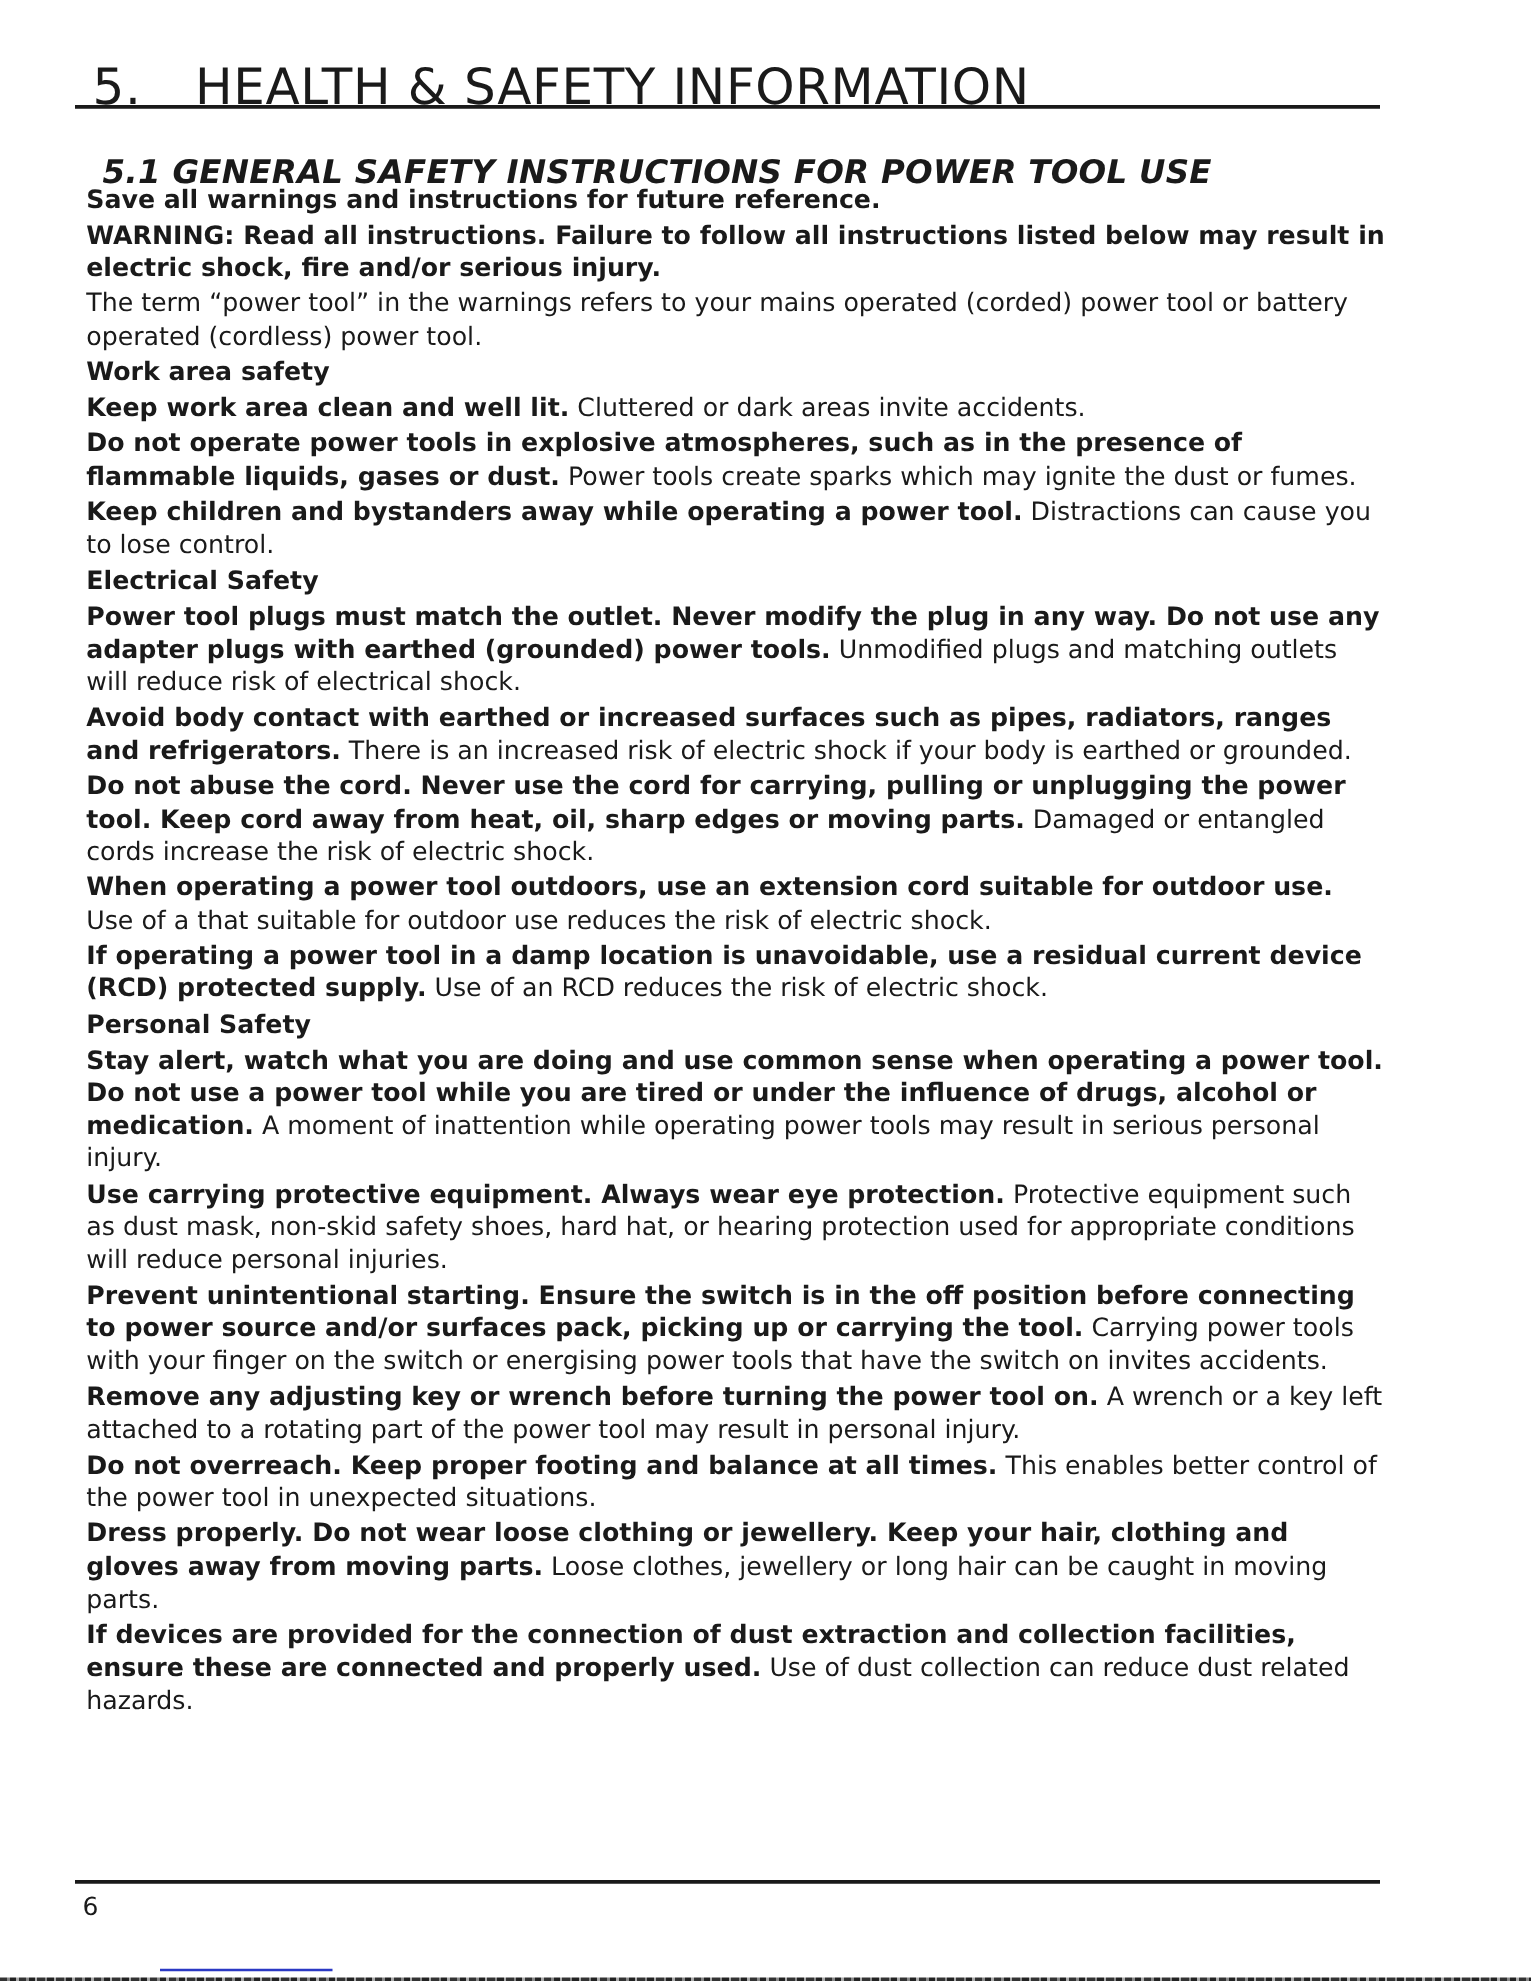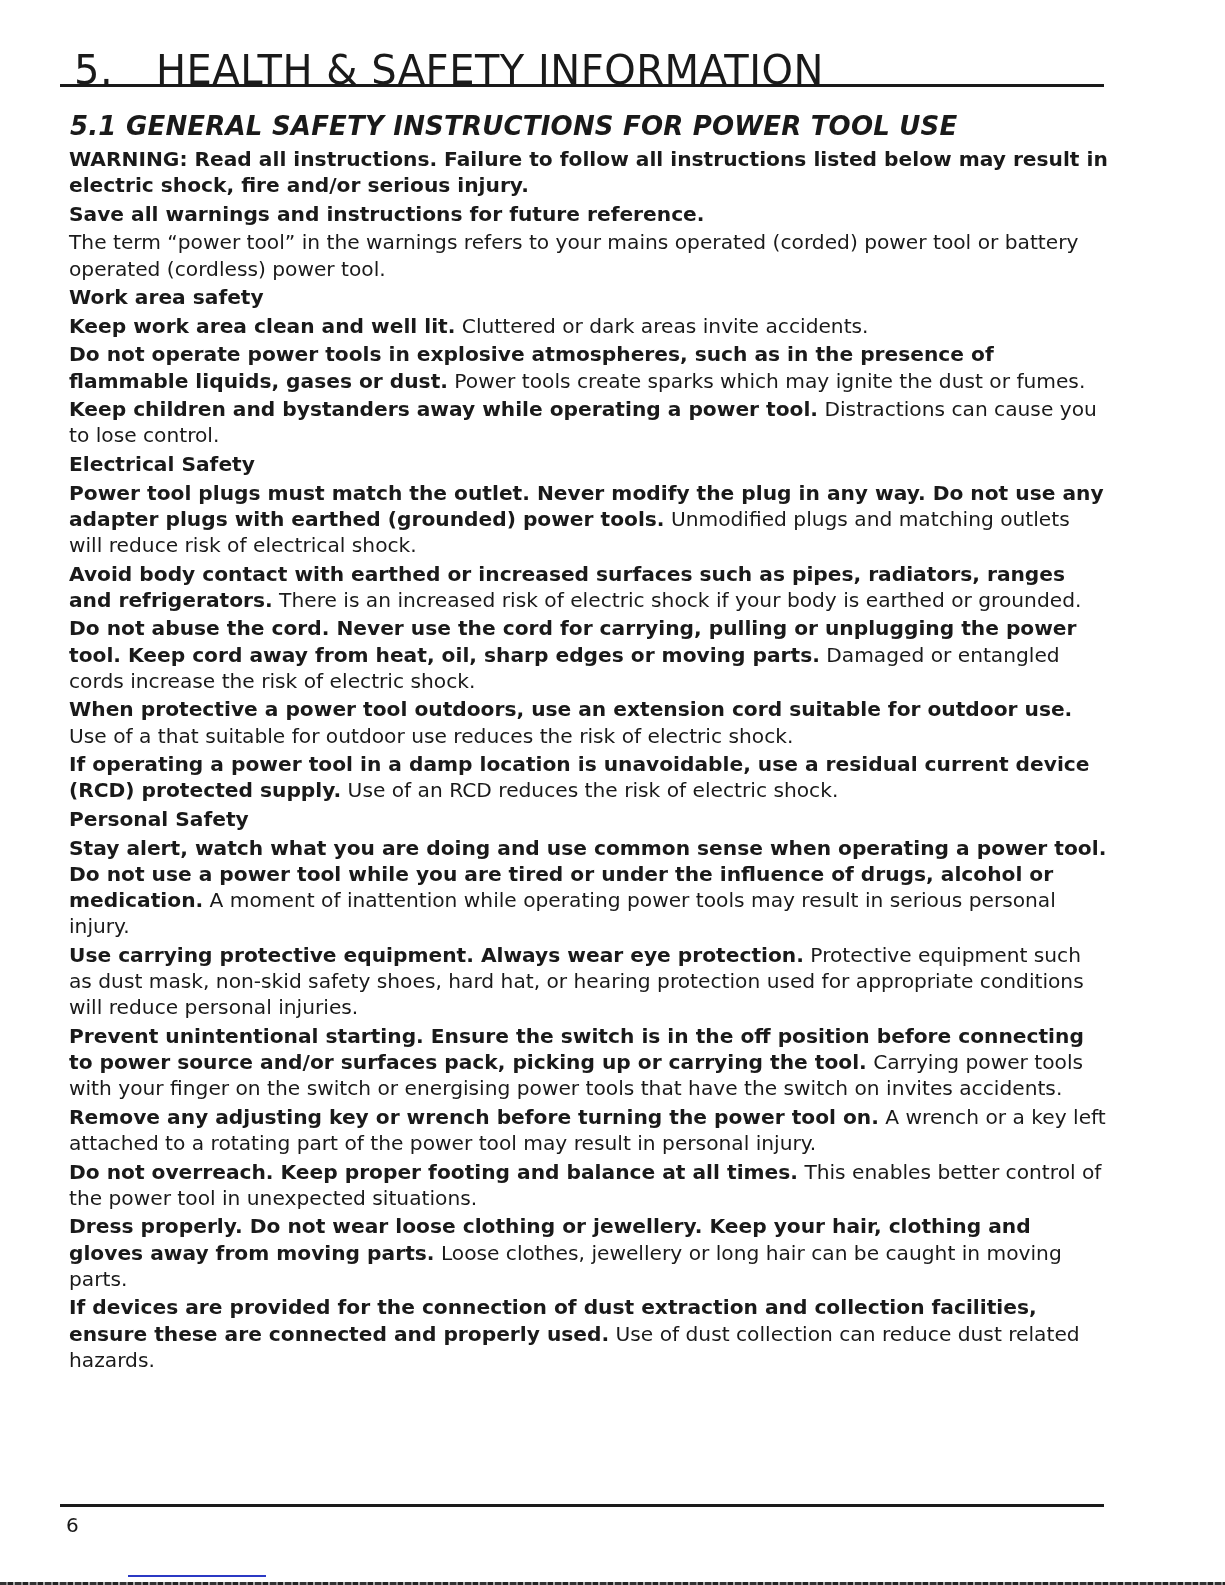--- a/index.html
+++ b/index.html
@@ -1,52 +1,52 @@
 <!DOCTYPE html>
 <html><head>
 <meta charset="utf-8">
 <style>
   html, body { margin: 0; padding: 0; background: #ffffff; }
   body { width: 1225px; height: 1585px; position: relative; overflow: hidden; color: #1a1a1a; font-family: "DejaVu Sans", "Liberation Sans", sans-serif; }
   .page { position: absolute; left: 0; top: 0; width: 1225px; height: 1585px; }
   .h1 { position: absolute; left: 60px; top: 28px; font-size: 40px; font-weight: normal; letter-spacing: 0.5px; margin: 14px; line-height: 56px; }
   .h1 .num { display: inline-block; width: 82px; }
   .h1rule { position: absolute; left: 60px; top: 84px; width: 1044px; height: 3px; background: #1a1a1a; }
-  .h2 { position: absolute; left: 70px; top: 108px; font-size: 26px; font-weight: bold; font-style: italic; margin: 0; line-height: 36px; letter-spacing: 0.2px; }
+  .h2 { position: absolute; left: 70px; top: 108px; font-size: 26px; font-weight: bold; font-style: italic; margin: 12px; line-height: 36px; letter-spacing: 0.2px; }
   .body { position: absolute; left: 69px; top: 146px; width: 1040px; font-size: 20.2px; line-height: 26.2px; }
   .p { margin: 0 0 2.4px 0; }
   .b { font-weight: bold; }
   .footrule { position: absolute; left: 60px; top: 1504px; width: 1044px; height: 3px; background: #1a1a1a; }
   .pagenum { position: absolute; left: 66px; top: 1512px; font-size: 20px; line-height: 26px; }
   .bluebar { position: absolute; left: 128px; top: 1575px; width: 138px; height: 2px; background: #2b39c4; }
   .scanstrip { position: absolute; left: 0; top: 1582px; width: 1225px; height: 3px; background: repeating-linear-gradient(90deg,#333 0 6px,#888 6px 8px,#222 8px 13px,#aaa 13px 15px); }
 </style>
 </head>
 <body>
 
 <div class="page">
   <h1 class="h1"><span class="num">5.</span><span>HEALTH &amp; SAFETY INFORMATION</span></h1>
   <div class="h1rule"></div>
   <h2 class="h2">5.1 GENERAL SAFETY INSTRUCTIONS FOR POWER TOOL USE</h2>
 
   <div class="body">
+    <p class="p b">Save all warnings and instructions for future reference.</p>
     <p class="p b">WARNING: Read all instructions. Failure to follow all instructions listed below may result in electric shock, fire and/or serious injury.</p>
-    <p class="p b">Save all warnings and instructions for future reference.</p>
     <p class="p">The term “power tool” in the warnings refers to your mains operated (corded) power tool or battery operated (cordless) power tool.</p>
 
     <p class="p b">Work area safety</p>
     <p class="p"><span class="b">Keep work area clean and well lit.</span><span> Cluttered or dark areas invite accidents.</span></p>
     <p class="p"><span class="b">Do not operate power tools in explosive atmospheres, such as in the presence of flammable liquids, gases or dust.</span><span> Power tools create sparks which may ignite the dust or fumes.</span></p>
     <p class="p"><span class="b">Keep children and bystanders away while operating a power tool.</span><span> Distractions can cause you to lose control.</span></p>
 
     <p class="p b">Electrical Safety</p>
     <p class="p"><span class="b">Power tool plugs must match the outlet. Never modify the plug in any way. Do not use any adapter plugs with earthed (grounded) power tools.</span><span> Unmodified plugs and matching outlets will reduce risk of electrical shock.</span></p>
     <p class="p"><span class="b">Avoid body contact with earthed or increased surfaces such as pipes, radiators, ranges and refrigerators.</span><span> There is an increased risk of electric shock if your body is earthed or grounded.</span></p>
     <p class="p"><span class="b">Do not abuse the cord. Never use the cord for carrying, pulling or unplugging the power tool. Keep cord away from heat, oil, sharp edges or moving parts.</span><span> Damaged or entangled cords increase the risk of electric shock.</span></p>
-    <p class="p"><span class="b">When protective a power tool outdoors, use an extension cord suitable for outdoor use.</span><span> Use of a that suitable for outdoor use reduces the risk of electric shock.</span></p>
+    <p class="p"><span class="b">When operating a power tool outdoors, use an extension cord suitable for outdoor use.</span><span> Use of a that suitable for outdoor use reduces the risk of electric shock.</span></p>
     <p class="p"><span class="b">If operating a power tool in a damp location is unavoidable, use a residual current device (RCD) protected supply.</span><span> Use of an RCD reduces the risk of electric shock.</span></p>
 
     <p class="p b">Personal Safety</p>
     <p class="p"><span class="b">Stay alert, watch what you are doing and use common sense when operating a power tool. Do not use a power tool while you are tired or under the influence of drugs, alcohol or medication.</span><span> A moment of inattention while operating power tools may result in serious personal injury.</span></p>
     <p class="p"><span class="b">Use carrying protective equipment. Always wear eye protection.</span><span> Protective equipment such as dust mask, non-skid safety shoes, hard hat, or hearing protection used for appropriate conditions will reduce personal injuries.</span></p>
     <p class="p"><span class="b">Prevent unintentional starting. Ensure the switch is in the off position before connecting to power source and/or surfaces pack, picking up or carrying the tool.</span><span> Carrying power tools with your finger on the switch or energising power tools that have the switch on invites accidents.</span></p>
     <p class="p"><span class="b">Remove any adjusting key or wrench before turning the power tool on.</span><span> A wrench or a key left attached to a rotating part of the power tool may result in personal injury.</span></p>
     <p class="p"><span class="b">Do not overreach. Keep proper footing and balance at all times.</span><span> This enables better control of the power tool in unexpected situations.</span></p>
     <p class="p"><span class="b">Dress properly. Do not wear loose clothing or jewellery. Keep your hair, clothing and gloves away from moving parts.</span><span> Loose clothes, jewellery or long hair can be caught in moving parts.</span></p>
     <p class="p"><span class="b">If devices are provided for the connection of dust extraction and collection facilities, ensure these are connected and properly used.</span><span> Use of dust collection can reduce dust related hazards.</span></p>

